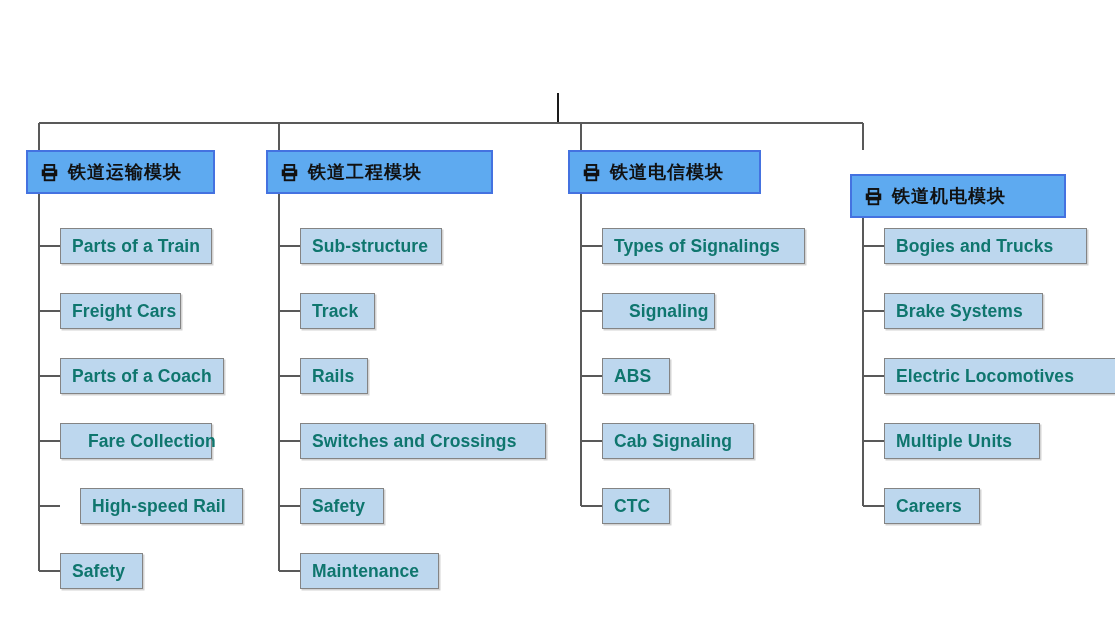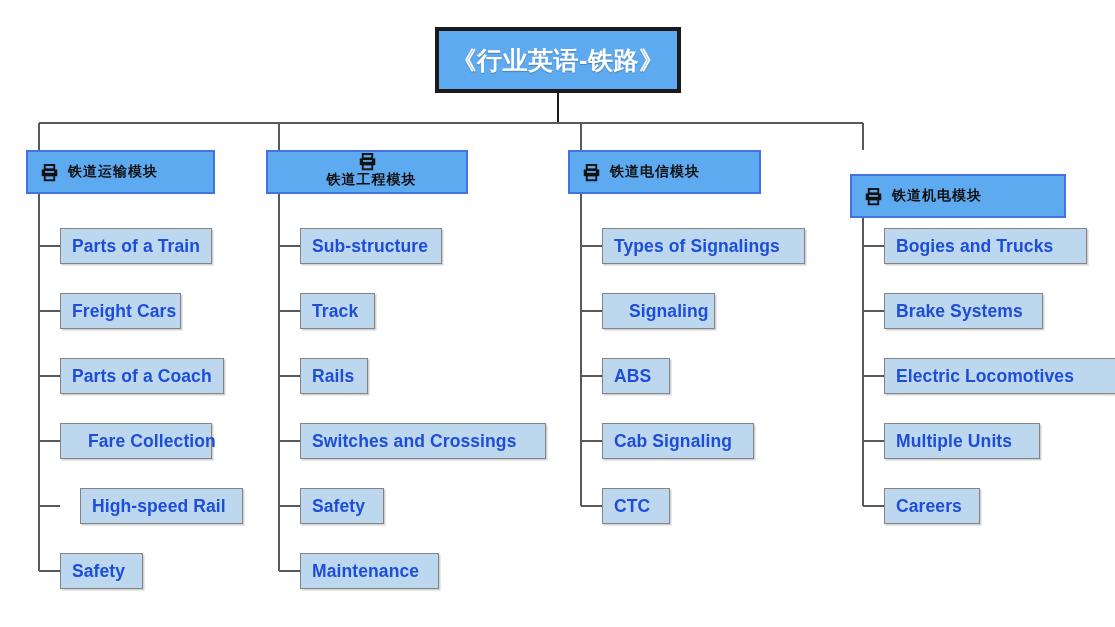--- a/index.html
+++ b/index.html
@@ -35,21 +35,21 @@
   .module-box{
     position:absolute;left:0;top:0;height:44px;
     background:#5eaaf0;
     border:2px solid #4472e0;
     box-sizing:border-box;
     display:flex;align-items:center;
     padding:0 12px;
     white-space:nowrap;
   }
   .module-label{
-    font-size:14px;font-weight:bold;color:#111111;
+    font-size:18px;font-weight:bold;color:#111111;
     letter-spacing:1px;
     margin-left:9px;
   }
   .printer-icon{
     width:19px;height:19px;
     display:inline-block;flex:0 0 auto;
     position:relative;top:0px;
   }
 
   
@@ -57,21 +57,21 @@
     position:absolute;height:36px;
     background:#bdd7ee;
     border:1.6px solid #848484;
     box-sizing:border-box;
     display:flex;align-items:center;
     padding:0 11px;
     white-space:nowrap;
     box-shadow:1.5px 1.5px 0 rgba(120,120,120,.33);
   }
   .leaf-label{
-    font-size:17.5px;font-weight:bold;color:#1d4ed8;
+    font-size:17.5px;font-weight:bold;color:#0f766e;
     letter-spacing:0.1px;
   }
 </style>
 </head>
 <body>
 
 <div id="canvas">
 
   <svg id="wires" viewBox="0 0 1115 627" width="1115" height="627" aria-hidden="true">
       <line x1="558" y1="93" x2="558" y2="123" stroke="#1a1a1a" stroke-width="2.6" shape-rendering="crispEdges"></line>
@@ -101,23 +101,20 @@
       <line x1="863" y1="123" x2="863" y2="150" stroke="#595959" stroke-width="1.8" shape-rendering="crispEdges"></line>
       <line x1="863" y1="246" x2="884" y2="246" stroke="#595959" stroke-width="1.6" shape-rendering="crispEdges"></line>
       <line x1="863" y1="311" x2="884" y2="311" stroke="#595959" stroke-width="1.6" shape-rendering="crispEdges"></line>
       <line x1="863" y1="376" x2="884" y2="376" stroke="#595959" stroke-width="1.6" shape-rendering="crispEdges"></line>
       <line x1="863" y1="441" x2="884" y2="441" stroke="#595959" stroke-width="1.6" shape-rendering="crispEdges"></line>
       <line x1="863" y1="506" x2="884" y2="506" stroke="#595959" stroke-width="1.6" shape-rendering="crispEdges"></line>
       <line x1="863" y1="194" x2="863" y2="506" stroke="#595959" stroke-width="1.6" shape-rendering="crispEdges"></line>
       <line x1="39" y1="123" x2="863" y2="123" stroke="#595959" stroke-width="1.8" shape-rendering="crispEdges"></line>
     </svg>
 
-  <div class="root-box">
-    <span>《行业英语-铁路》</span>
-  </div>
 
   <div id="modules-layer">
       <div class="module" style="left: 26px; width: 189px;">
         <div class="module-box" style="width: 189px;">
           <span class="printer-icon"><svg viewBox="0 0 24 24" width="19" height="19">
               <rect x="6" y="2.5" width="12" height="5.5" fill="none" stroke="#111" stroke-width="2.4"></rect>
               <rect x="2.2" y="8.2" width="19.6" height="8.4" fill="#111"></rect>
               <rect x="6.4" y="10.2" width="11.2" height="2.2" fill="#5eaaf0"></rect>
               <rect x="6" y="15.6" width="12" height="6.2" fill="none" stroke="#111" stroke-width="2.4"></rect>
             </svg></span>
@@ -136,21 +133,21 @@
       <div class="leaf" style="left: 60px; top: 423px; width: 152px; padding-left: 27px;">
         <span class="leaf-label">Fare Collection</span>
       </div>
       <div class="leaf" style="left: 60px; top: 488px; width: 163px; margin-left: 20px;">
         <span class="leaf-label">High-speed Rail</span>
       </div>
       <div class="leaf" style="left: 60px; top: 553px; width: 83px;">
         <span class="leaf-label">Safety</span>
       </div>
       <div class="module" style="left: 266px; width: 193px;">
-        <div class="module-box" style="width: 202px; flex-direction: column;">
+        <div class="module-box" style="width: 227px;">
           <span class="printer-icon"><svg viewBox="0 0 24 24" width="19" height="19">
               <rect x="6" y="2.5" width="12" height="5.5" fill="none" stroke="#111" stroke-width="2.4"></rect>
               <rect x="2.2" y="8.2" width="19.6" height="8.4" fill="#111"></rect>
               <rect x="6.4" y="10.2" width="11.2" height="2.2" fill="#5eaaf0"></rect>
               <rect x="6" y="15.6" width="12" height="6.2" fill="none" stroke="#111" stroke-width="2.4"></rect>
             </svg></span>
           <span class="module-label">铁道工程模块</span>
         </div>
       </div>
       <div class="leaf" style="left: 300px; top: 228px; width: 142px;">

